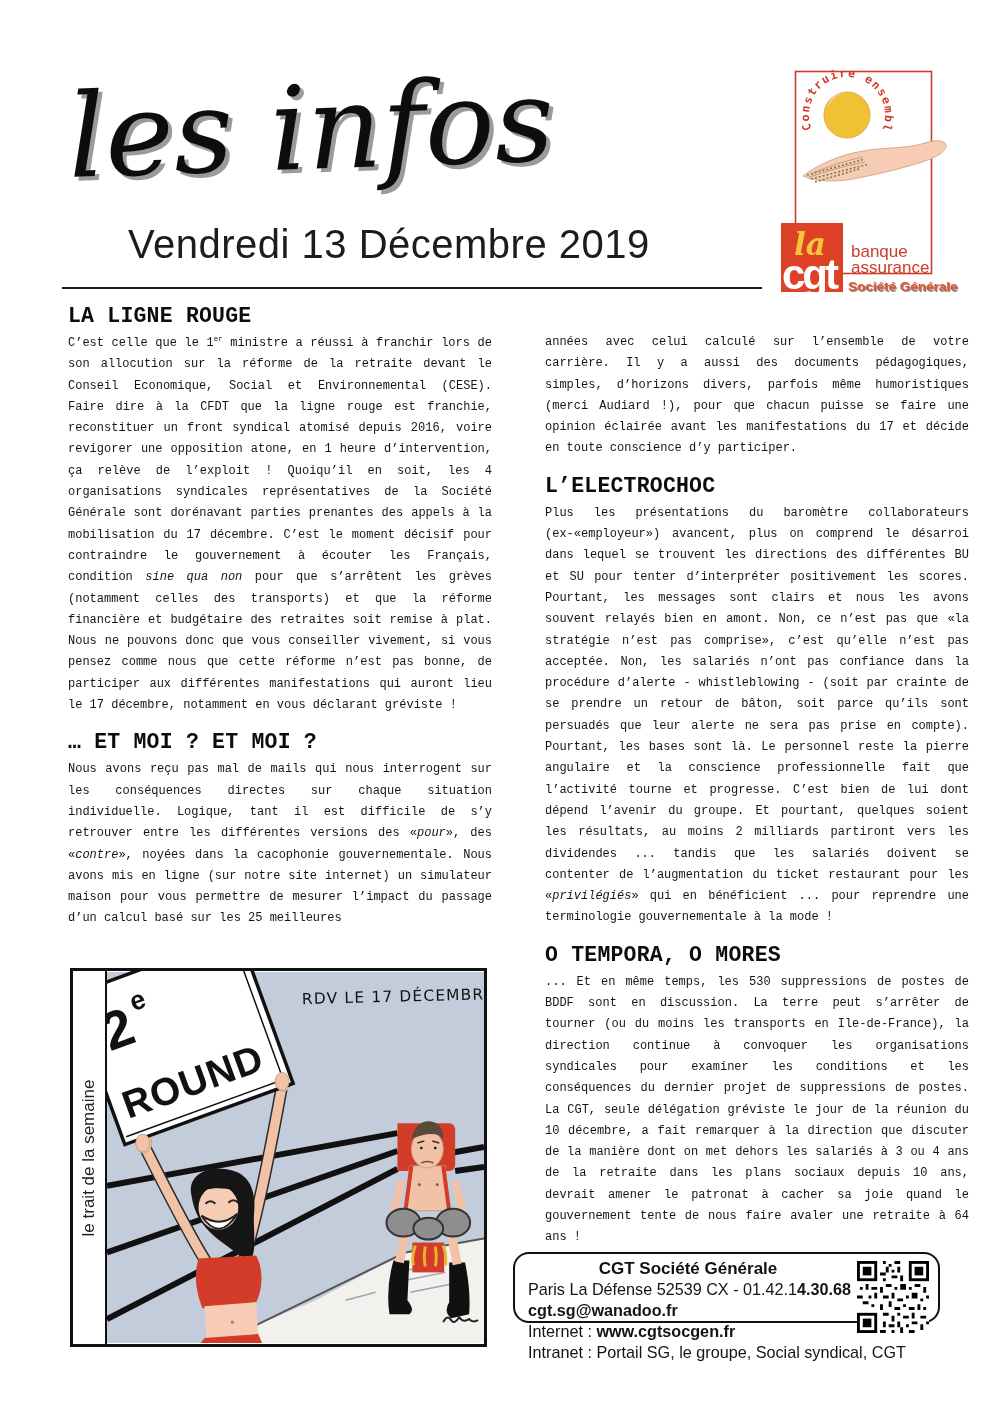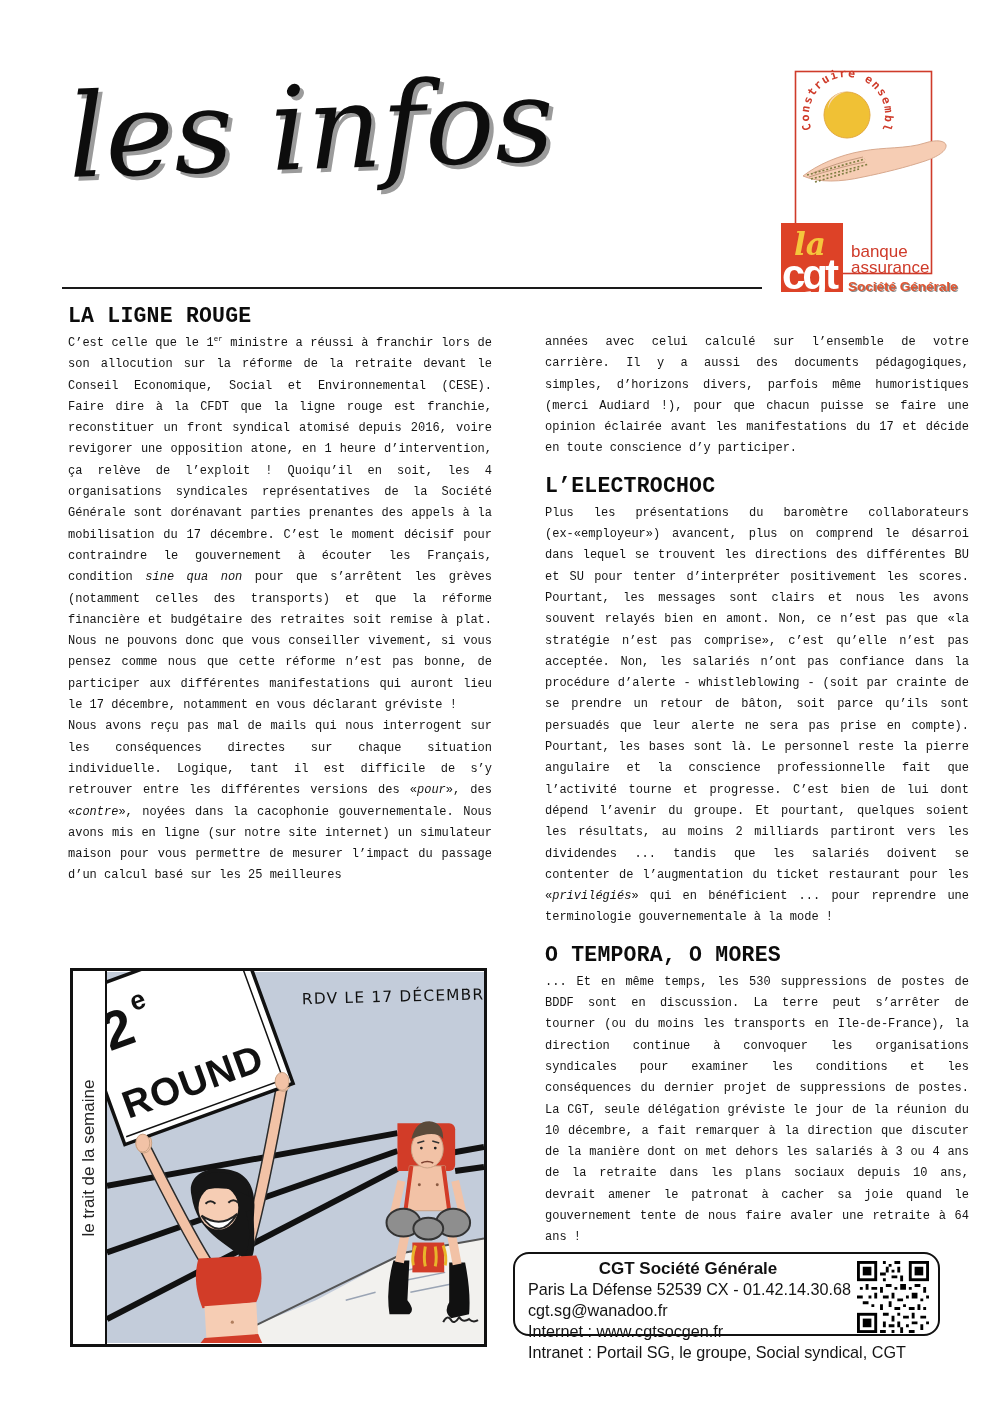--- a/index.html
+++ b/index.html
@@ -15,46 +15,47 @@
   .logo-svg{position:absolute;left:779px;top:69px;}
 
   
   .col{position:absolute;top:304px;width:424px;font-family:Liberation Mono, monospace;}
   .col-left{left:68px;}
   .col-right{left:513px;padding-top:28px;margin-left:32px;}
   .col h2{font-size:21.5px;line-height:25px;margin:14px 0 4px 0;letter-spacing:.2px;color:#0c0c0c;}
   .col-left h2:first-child{margin-top:0;}
   .col p{font-size:12px;line-height:21.3px;text-align:justify;margin:0;color:#141414;}
   .it{font-style:italic;}
-  .b{font-weight:normal;}
+  .b{font-weight:bold;}
   sup{font-size:62%;vertical-align:super;line-height:0;}
 
   
   .cartoon{position:absolute;left:70px;top:968px;width:417px;height:379px;border:3px solid #111;box-sizing:border-box;display:flex;background:#fff;}
   .cartoon-strip{width:32px;border-right:2px solid #111;position:relative;background:#fff;flex:none;}
   .cartoon-strip span{position:absolute;left:50%;top:50%;transform:translate(-50%,-50%) rotate(-90deg);white-space:nowrap;font-size:17px;color:#222;}
 
   
-  .contact{position:absolute;left:513px;top:1252px;width:427px;height:84px;border:2.5px solid #111;border-radius:16px;box-sizing:border-box;padding:5px 10px 4px 13px;background:#fff;}
+  .contact{position:absolute;left:513px;top:1252px;width:427px;height:71px;border:2.5px solid #111;border-radius:16px;box-sizing:border-box;padding:5px 10px 4px 13px;background:#fff;}
   .contact .c-title{font-weight:bold;font-size:17px;text-align:center;line-height:20px;padding-right:80px;}
   .contact .c-line{font-size:16.2px;line-height:21px;color:#141414;}
   .contact .qr{position:absolute;right:9px;top:7px;}
 </style>
 </head>
 <body>
 
 <div class="page">
 
   <svg class="masthead-svg" width="540" height="165" viewBox="0 0 540 165">
     <g transform="rotate(-2 270 85)" font-family="DejaVu Serif, serif" font-style="italic" font-size="116">
       <text x="14" y="124" fill="#9b9b9b">les infos</text>
       <text x="10" y="120" fill="#0d0d0d">les infos</text>
     </g>
   </svg>
 
+  <div class="date">Vendredi 13 Décembre 2019</div>
   <div class="rule"></div>
 
   <svg class="logo-svg" width="182" height="234" viewBox="0 0 182 234">
 
     <rect x="16.5" y="2.5" width="136" height="202" fill="#ffffff" stroke="#cf3b2a" stroke-width="1.6"></rect>
 
     <defs>
       <path id="mottoPath" d="M 33.6 62.1 A 38 38 0 1 1 102.4 62.1"></path>
     </defs>
     <text font-family="DejaVu Sans Mono, monospace" font-weight="bold" font-size="11.5" fill="#cf3b2a" letter-spacing="1.4">
@@ -80,20 +81,21 @@
 
     <text x="72" y="188" font-size="17" fill="#cf3b2a">banque</text>
     <text x="72" y="204" font-size="17" fill="#cf3b2a">assurance</text>
     <text x="70.3" y="223.3" font-size="13.5" font-weight="bold" fill="#8a8a8a">Société Générale</text>
     <text x="69" y="222" font-size="13.5" font-weight="bold" fill="#e05531">Société Générale</text>
   </svg>
 
   <div class="col col-left">
     <h2>LA LIGNE ROUGE</h2>
     <p><span>C’est celle que le 1</span><sup>er</sup><span> ministre a réussi à franchir lors de son allocution sur la réforme de la retraite devant le Conseil Economique, Social et Environnemental (CESE). Faire dire à la CFDT que la ligne rouge est franchie, reconstituer un front syndical atomisé depuis 2016, voire revigorer une opposition atone, en 1 heure d’intervention, ça relève de l’exploit ! Quoiqu’il en soit, les 4 organisations syndicales représentatives de la Société Générale sont dorénavant parties prenantes des appels à la mobilisation du 17 décembre. C’est le moment décisif pour contraindre le gouvernement à écouter les Français, condition </span><span class="it">sine qua non</span><span> pour que s’arrêtent les grèves (notamment celles des transports) et que la réforme financière et budgétaire des retraites soit remise à plat. Nous ne pouvons donc que vous conseiller vivement, si vous pensez comme nous que cette réforme n’est pas bonne, de participer aux différentes manifestations qui auront lieu le 17 décembre, notamment en vous déclarant gréviste !</span></p>
+    <h2>… ET MOI ? ET MOI ?</h2>
     <p><span>Nous avons reçu pas mal de mails qui nous interrogent sur les conséquences directes sur chaque situation individuelle. Logique, tant il est difficile de s’y retrouver entre les différentes versions des «</span><span class="it">pour</span><span>», des «</span><span class="it">contre</span><span>», noyées dans la cacophonie gouvernementale. Nous avons mis en ligne (sur notre site internet) un simulateur maison pour vous permettre de mesurer l’impact du passage d’un calcul basé sur les 25 meilleures</span></p>
   </div>
 
   <div class="col col-right">
     <p><span>années avec celui calculé sur l’ensemble de votre carrière. Il y a aussi des documents pédagogiques, simples, d’horizons divers, parfois même humoristiques (merci Audiard !), pour que chacun puisse se faire une opinion éclairée avant les manifestations du 17 et décide en toute conscience d’y participer.</span></p>
     <h2>L’ELECTROCHOC</h2>
     <p><span>Plus les présentations du baromètre collaborateurs (ex-«employeur») avancent, plus on comprend le désarroi dans lequel se trouvent les directions des différentes BU et SU pour tenter d’interpréter positivement les scores. Pourtant, les messages sont clairs et nous les avons souvent relayés bien en amont. Non, ce n’est pas que «la stratégie n’est pas comprise», c’est qu’elle n’est pas acceptée. Non, les salariés n’ont pas confiance dans la procédure d’alerte - whistleblowing - (soit par crainte de se prendre un retour de bâton, soit parce qu’ils sont persuadés que leur alerte ne sera pas prise en compte). Pourtant, les bases sont là. Le personnel reste la pierre angulaire et la conscience professionnelle fait que l’activité tourne et progresse. C’est bien de lui dont dépend l’avenir du groupe. Et pourtant, quelques soient les résultats, au moins 2 milliards partiront vers les dividendes ... tandis que les salariés doivent se contenter de l’augmentation du ticket restaurant pour les «</span><span class="it">privilégiés</span><span>» qui en bénéficient ... pour reprendre une terminologie gouvernementale à la mode !</span></p>
     <h2>O TEMPORA, O MORES</h2>
     <p><span>... Et en même temps, les 530 suppressions de postes de BDDF sont en discussion. La terre peut s’arrêter de tourner (ou du moins les transports en Ile-de-France), la direction continue à convoquer les organisations syndicales pour examiner les conditions et les conséquences du dernier projet de suppressions de postes. La CGT, seule délégation gréviste le jour de la réunion du 10 décembre, a fait remarquer à la direction que discuter de la manière dont on met dehors les salariés à 3 ou 4 ans de la retraite dans les plans sociaux depuis 10 ans, devrait amener le patronat à cacher sa joie quand le gouvernement tente de nous faire avaler une retraite à 64 ans !</span></p>
   </div>

